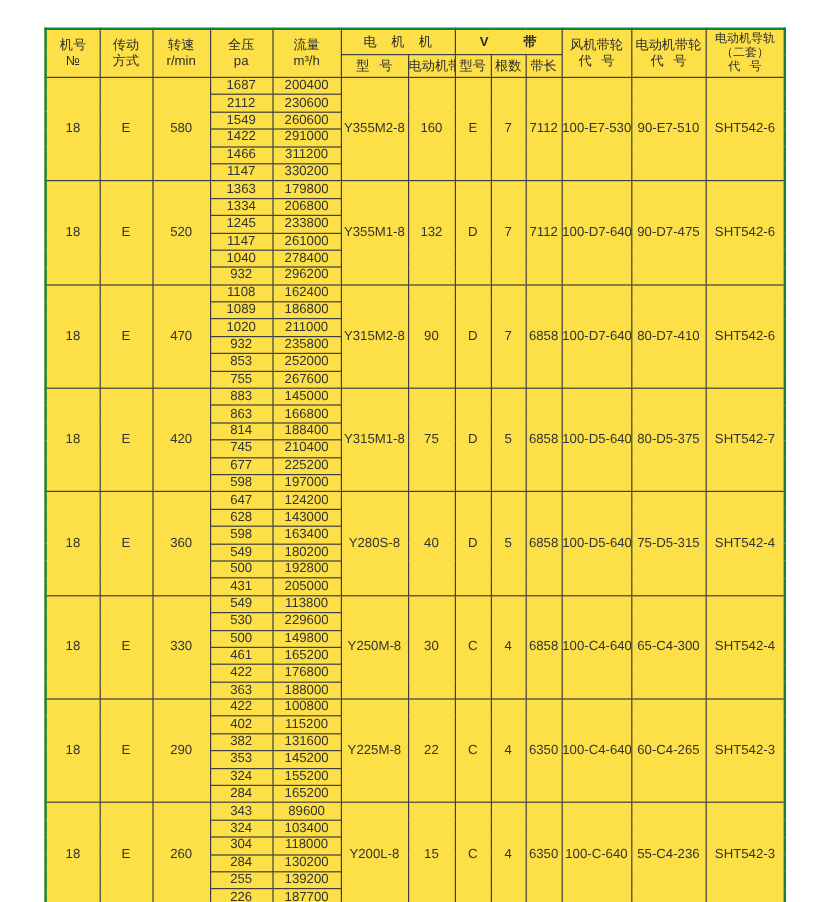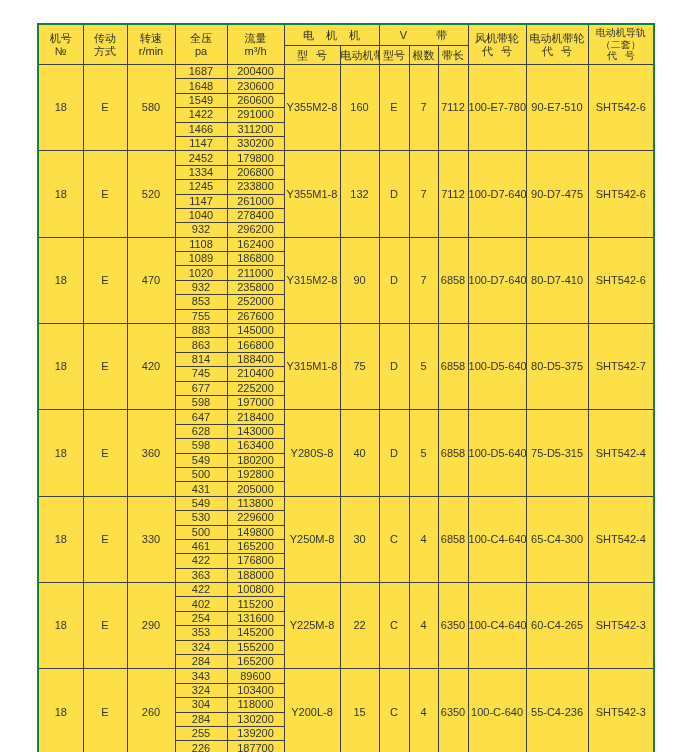--- a/index.html
+++ b/index.html
@@ -29,21 +29,21 @@
   }
   thead th{
     font-size:11px;
     line-height:1.18;
     height:19px;
     color:#2c2c2c;
   }
   thead tr.h1 th{height:20px;}
   thead tr.h2 th{height:18px;}
   thead .hline{display:block;line-height:1.18;}
-  .sp-xl{word-spacing:26px;}
+  .sp-xl{word-spacing:26px;font-weight:bold;}
   .sp-md{word-spacing:9px;}
   .sp-sm{word-spacing:5px;}
   .rail-head{font-size:10px;line-height:1.02;}
   tbody td{
     font-size:11px;
     line-height:1;
     height:13.4px;
     color:#333333;
   }
   tbody tr.group-start td{border-top:1px solid #343434;}
@@ -119,26 +119,26 @@
           <td rowspan="6">18</td>
           <td rowspan="6">E</td>
           <td rowspan="6">580</td>
           <td>1687</td>
           <td>200400</td>
           <td rowspan="6">Y355M2-8</td>
           <td rowspan="6">160</td>
           <td rowspan="6">E</td>
           <td rowspan="6">7</td>
           <td rowspan="6">7112</td>
-          <td rowspan="6">100-E7-780</td>
+          <td rowspan="6">100-E7-530</td>
           <td rowspan="6">90-E7-510</td>
           <td rowspan="6">SHT542-6</td>
         </tr>
         <tr>
-          <td>1648</td>
+          <td>2112</td>
           <td>230600</td>
         </tr>
         <tr>
           <td>1549</td>
           <td>260600</td>
         </tr>
         <tr>
           <td>1422</td>
           <td>291000</td>
         </tr>
@@ -147,21 +147,21 @@
           <td>311200</td>
         </tr>
         <tr>
           <td>1147</td>
           <td>330200</td>
         </tr>
         <tr class="group-start">
           <td rowspan="6">18</td>
           <td rowspan="6">E</td>
           <td rowspan="6">520</td>
-          <td>2452</td>
+          <td>1363</td>
           <td>179800</td>
           <td rowspan="6">Y355M1-8</td>
           <td rowspan="6">132</td>
           <td rowspan="6">D</td>
           <td rowspan="6">7</td>
           <td rowspan="6">7112</td>
           <td rowspan="6">100-D7-640</td>
           <td rowspan="6">90-D7-475</td>
           <td rowspan="6">SHT542-6</td>
         </tr>
@@ -253,21 +253,21 @@
         </tr>
         <tr>
           <td>598</td>
           <td>197000</td>
         </tr>
         <tr class="group-start">
           <td rowspan="6">18</td>
           <td rowspan="6">E</td>
           <td rowspan="6">360</td>
           <td>647</td>
-          <td>218400</td>
+          <td>124200</td>
           <td rowspan="6">Y280S-8</td>
           <td rowspan="6">40</td>
           <td rowspan="6">D</td>
           <td rowspan="6">5</td>
           <td rowspan="6">6858</td>
           <td rowspan="6">100-D5-640</td>
           <td rowspan="6">75-D5-315</td>
           <td rowspan="6">SHT542-4</td>
         </tr>
         <tr>
@@ -338,21 +338,21 @@
           <td rowspan="6">6350</td>
           <td rowspan="6">100-C4-640</td>
           <td rowspan="6">60-C4-265</td>
           <td rowspan="6">SHT542-3</td>
         </tr>
         <tr>
           <td>402</td>
           <td>115200</td>
         </tr>
         <tr>
-          <td>254</td>
+          <td>382</td>
           <td>131600</td>
         </tr>
         <tr>
           <td>353</td>
           <td>145200</td>
         </tr>
         <tr>
           <td>324</td>
           <td>155200</td>
         </tr>

